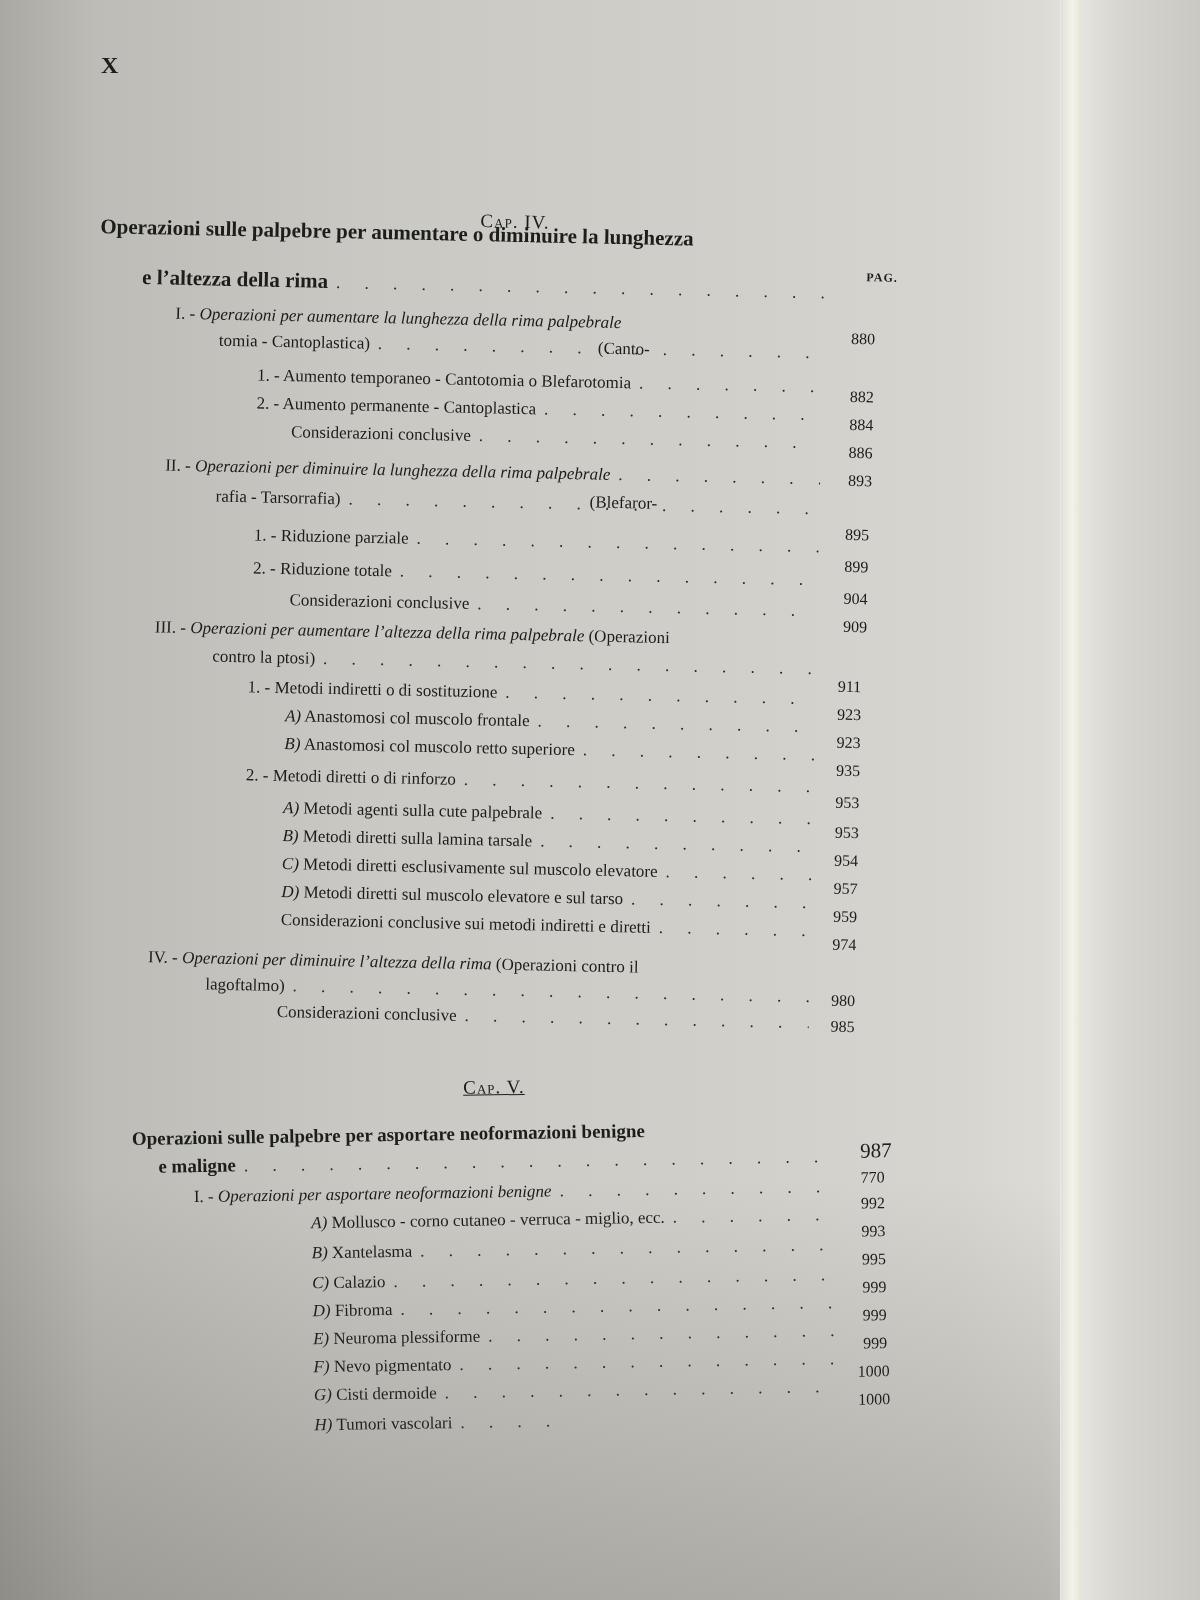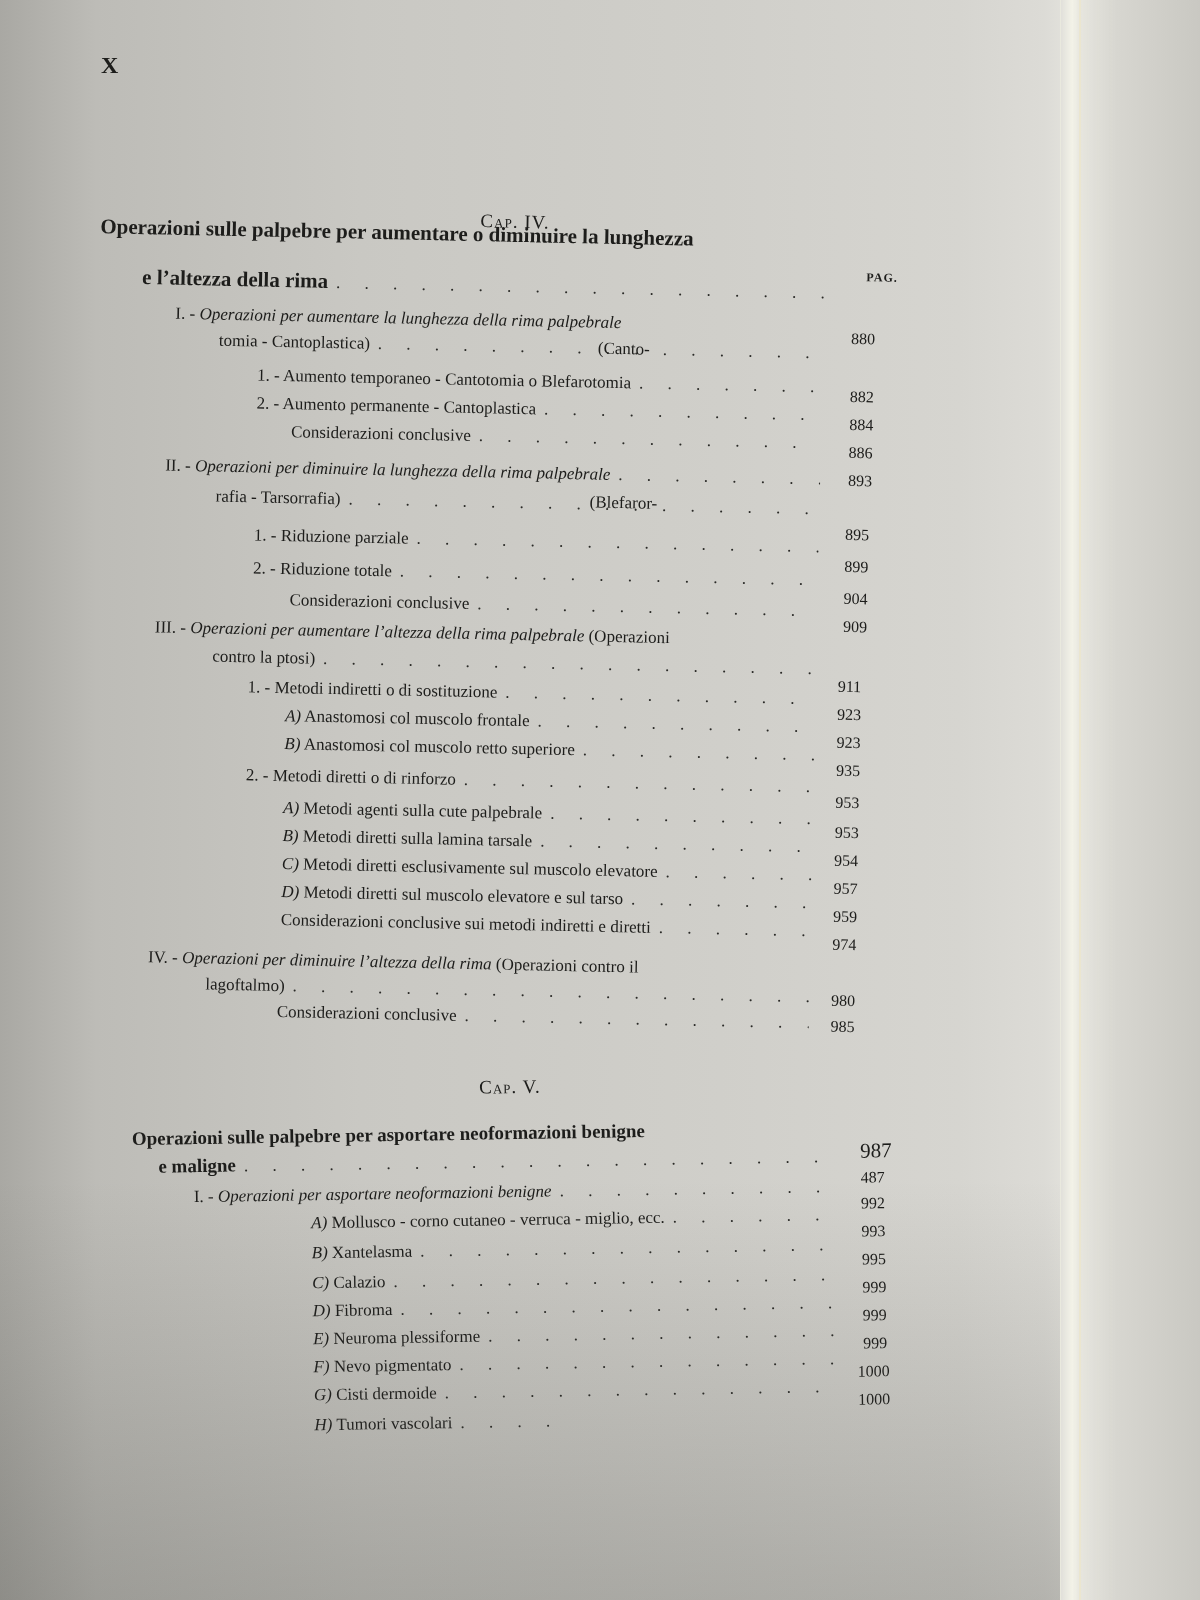--- a/index.html
+++ b/index.html
@@ -279,38 +279,38 @@
 
     <div class="toc-row" style="left:298px;top:996px;width:540px;">
       <span class="entry-text">Considerazioni conclusive</span>
       <span class="leader">. . . . . . . . . . . . . . . . . . . . . . . . . . . . . . . . . . . . . . . . . . . . . . . . . . .</span>
     </div>
     <div class="wrap-line" style="left:852px;top:1000px;font-size:16px;">985</div>
   </div>
 
   <div class="chap5" style="position:absolute;left:0;top:0;width:1060px;height:1600px;">
 
-    <div class="chapter-label" style="left:462px;top:1084px;">Cap. V.</div>
+    <div class="chapter-label" style="left:446px;top:1084px;text-decoration:underline;">Cap. V.</div>
 
     <div class="cont-row bold-title" style="left:114px;top:1130px;font-size:19px;">Operazioni sulle palpebre per asportare neoformazioni benigne</div>
     <div class="toc-row" style="left:140px;top:1158px;width:690px;">
       <span class="entry-text bold-title" style="font-size:19px;">e maligne</span>
       <span class="leader">. . . . . . . . . . . . . . . . . . . . . . . . . . . . . . . . . . . . . . . . . . . . . . . . . . .</span>
     </div>
     <div class="wrap-line" style="left:842px;top:1152px;font-size:21px;">987</div>
 
     <div class="toc-row" style="left:175px;top:1190px;width:655px;">
       <span class="entry-text">
         <span class="num-prefix">I.</span>
         <span> - </span>
         <span class="italic">Operazioni per asportare neoformazioni benigne</span>
       </span>
       <span class="leader">. . . . . . . . . . . . . . . . . . . . . . . . . . . . . . . . . . . . . . . . . . . . . . . . . . .</span>
     </div>
-    <div class="wrap-line" style="left:842px;top:1182px;font-size:16px;">487</div>
+    <div class="wrap-line" style="left:842px;top:1182px;font-size:16px;">770</div>
 
     <div class="toc-row" style="left:292px;top:1218px;width:538px;">
       <span class="entry-text"><span class="letter">A)</span> <span>Mollusco - corno cutaneo - verruca - miglio, ecc.</span></span>
       <span class="leader">. . . . . . . . . . . . . . . . . . . . . . . . . . . . . . . . . . . . . . . . . . . . . . . . . . .</span>
     </div>
     <div class="wrap-line" style="left:842px;top:1208px;font-size:16px;">992</div>
 
     <div class="toc-row" style="left:292px;top:1248px;width:538px;">
       <span class="entry-text"><span class="letter">B)</span> <span>Xantelasma</span></span>
       <span class="leader">. . . . . . . . . . . . . . . . . . . . . . . . . . . . . . . . . . . . . . . . . . . . . . . . . . .</span>

